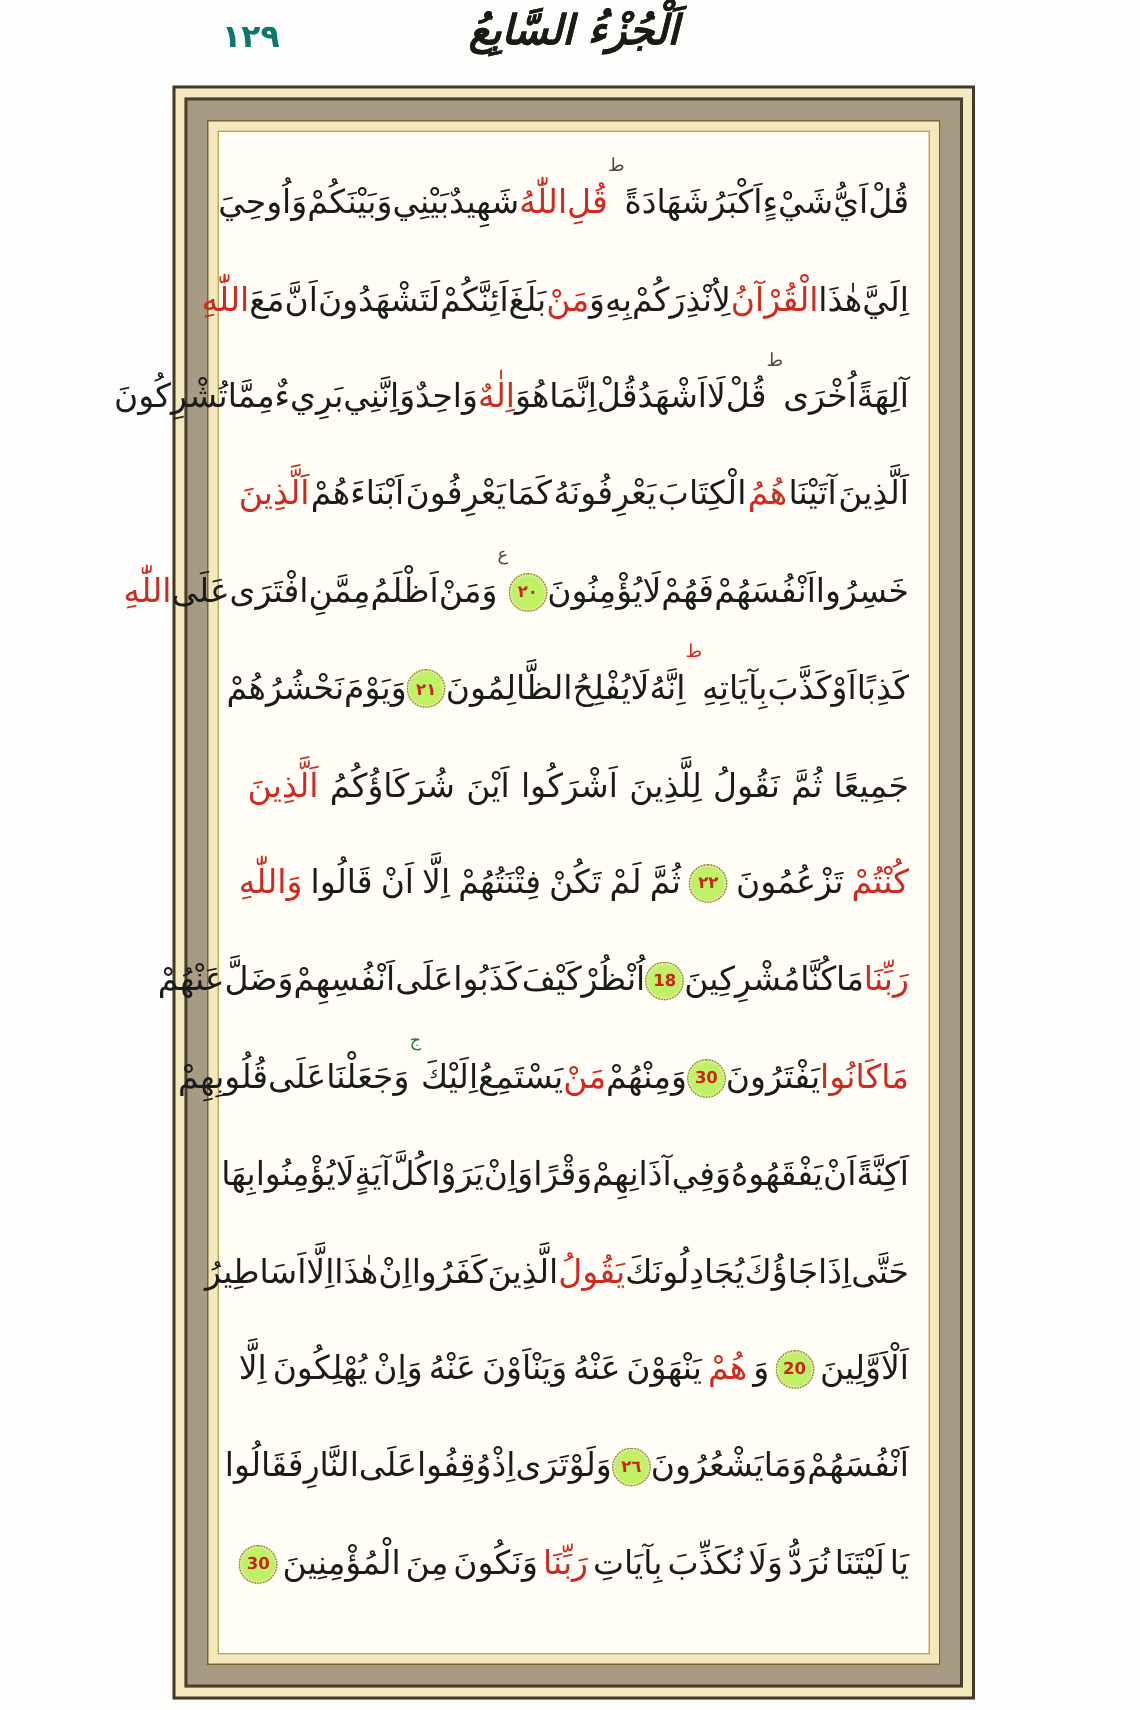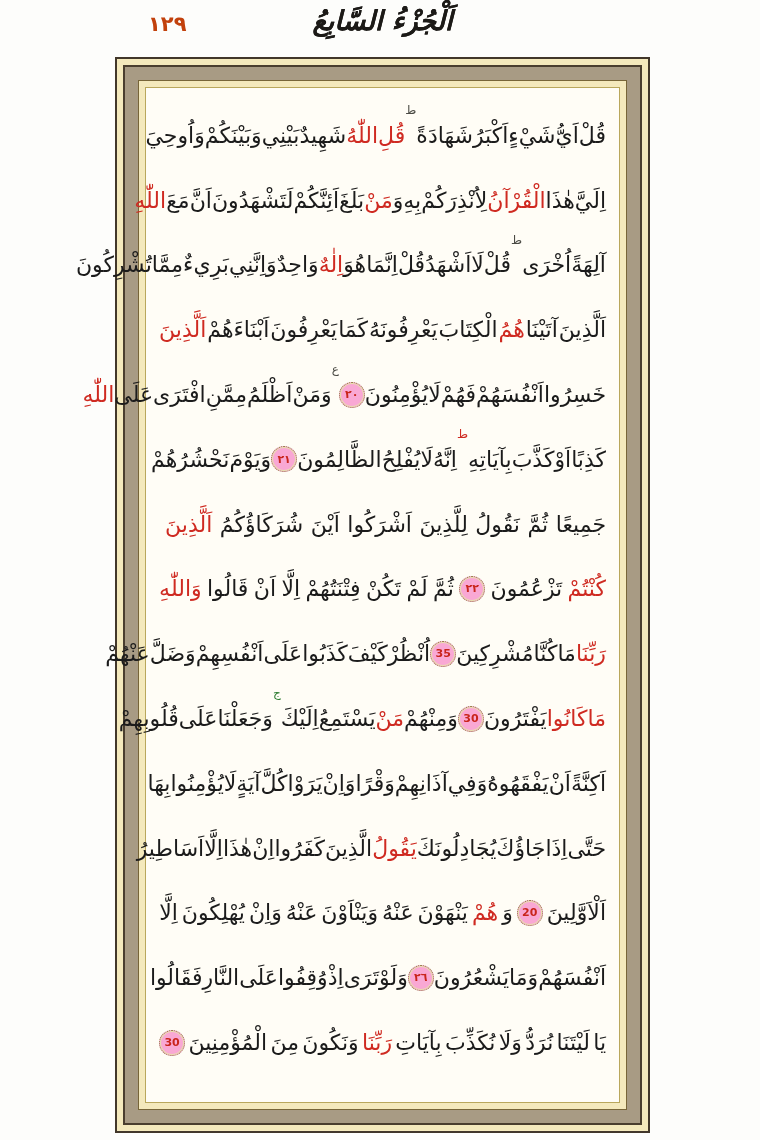--- a/index.html
+++ b/index.html
@@ -5,41 +5,41 @@
   html,body{margin:0;padding:0;}
   body{
     width:760px;height:1140px;position:relative;background:#fdfdfb;
     font-family:"DejaVu Sans",sans-serif;overflow:hidden;
   }
   
   .header{position:absolute;top:0;left:115px;width:535px;height:40px;
     display:flex;align-items:center;justify-content:center;font-style:italic;}
   .juz-title{font-size:27px;font-weight:bold;color:#1c1a17;letter-spacing:1px;
     text-shadow:0 0 .4px #1c1a17;}
-  .page-num{position:absolute;top:12px;left:148px;font-size:21px;color:#c2410c;
+  .page-num{position:absolute;top:12px;left:148px;font-size:21px;color:#0f766e;
     font-weight:bold;letter-spacing:2px;}
   
   .frame{position:absolute;left:115px;top:57px;width:535px;height:1076px;
     background:#f4e9bc;border:2px solid #42372a;padding:6px;box-sizing:border-box;}
   .frame-mid{width:100%;height:100%;background:#a89b84;border:2px solid #4a3e2e;
     padding:13px;box-sizing:border-box;}
   .frame-inner{width:100%;height:100%;background:#f4e9bc;border:1px solid #776538;
     padding:6px;box-sizing:border-box;}
   .content{width:100%;height:100%;background:#fffdf6;border:1px solid #b9a75c;
     box-sizing:border-box;padding:15px 13px 8px;}
   
   .text-block{width:100%;height:100%;direction:rtl;}
   .line{height:64.8px;display:flex;flex-wrap:nowrap;align-items:center;
     justify-content:space-between;direction:rtl;font-size:22px;line-height:1.05;}
   .line.sparse{padding-left:6px;}
   .word{white-space:nowrap;}
   .black{color:#1b1b1b;}
   .red{color:#cf2a21;text-align:right;}
   .marker{width:24px;height:24px;border-radius:50%;border:1.5px dotted #8d7b3a;
-    background:#f9a8d4;box-shadow:0 0 0 1px #e8dfae inset;color:#c9251c;
+    background:#bef264;box-shadow:0 0 0 1px #e8dfae inset;color:#c9251c;
     font-size:11px;display:flex;align-items:center;justify-content:center;
     flex:0 0 auto;font-weight:bold;}
   .sign{font-size:12px;align-self:flex-start;margin-top:1px;flex:0 0 auto;}
   .sign-black{color:#4a4a44;}
   .sign-red{color:#cf2a21;}
   .sign-green{color:#2e7d32;}
 </style>
 </head>
 <body>
 
@@ -160,21 +160,21 @@
               <span class="word black">اِلَّا</span>
               <span class="word black">اَنْ</span>
               <span class="word black">قَالُوا</span>
               <span class="word red">وَاللّٰهِ</span>
             </div>
             <div class="line">
               <span class="word red">رَبِّنَا</span>
               <span class="word black">مَا</span>
               <span class="word black">كُنَّا</span>
               <span class="word black">مُشْرِكِينَ</span>
-              <span class="marker">35</span>
+              <span class="marker">18</span>
               <span class="word black">اُنْظُرْ</span>
               <span class="word black">كَيْفَ</span>
               <span class="word black">كَذَبُوا</span>
               <span class="word black">عَلَى</span>
               <span class="word black">اَنْفُسِهِمْ</span>
               <span class="word black">وَضَلَّ</span>
               <span class="word black">عَنْهُمْ</span>
             </div>
             <div class="line">
               <span class="word red">مَا</span>

